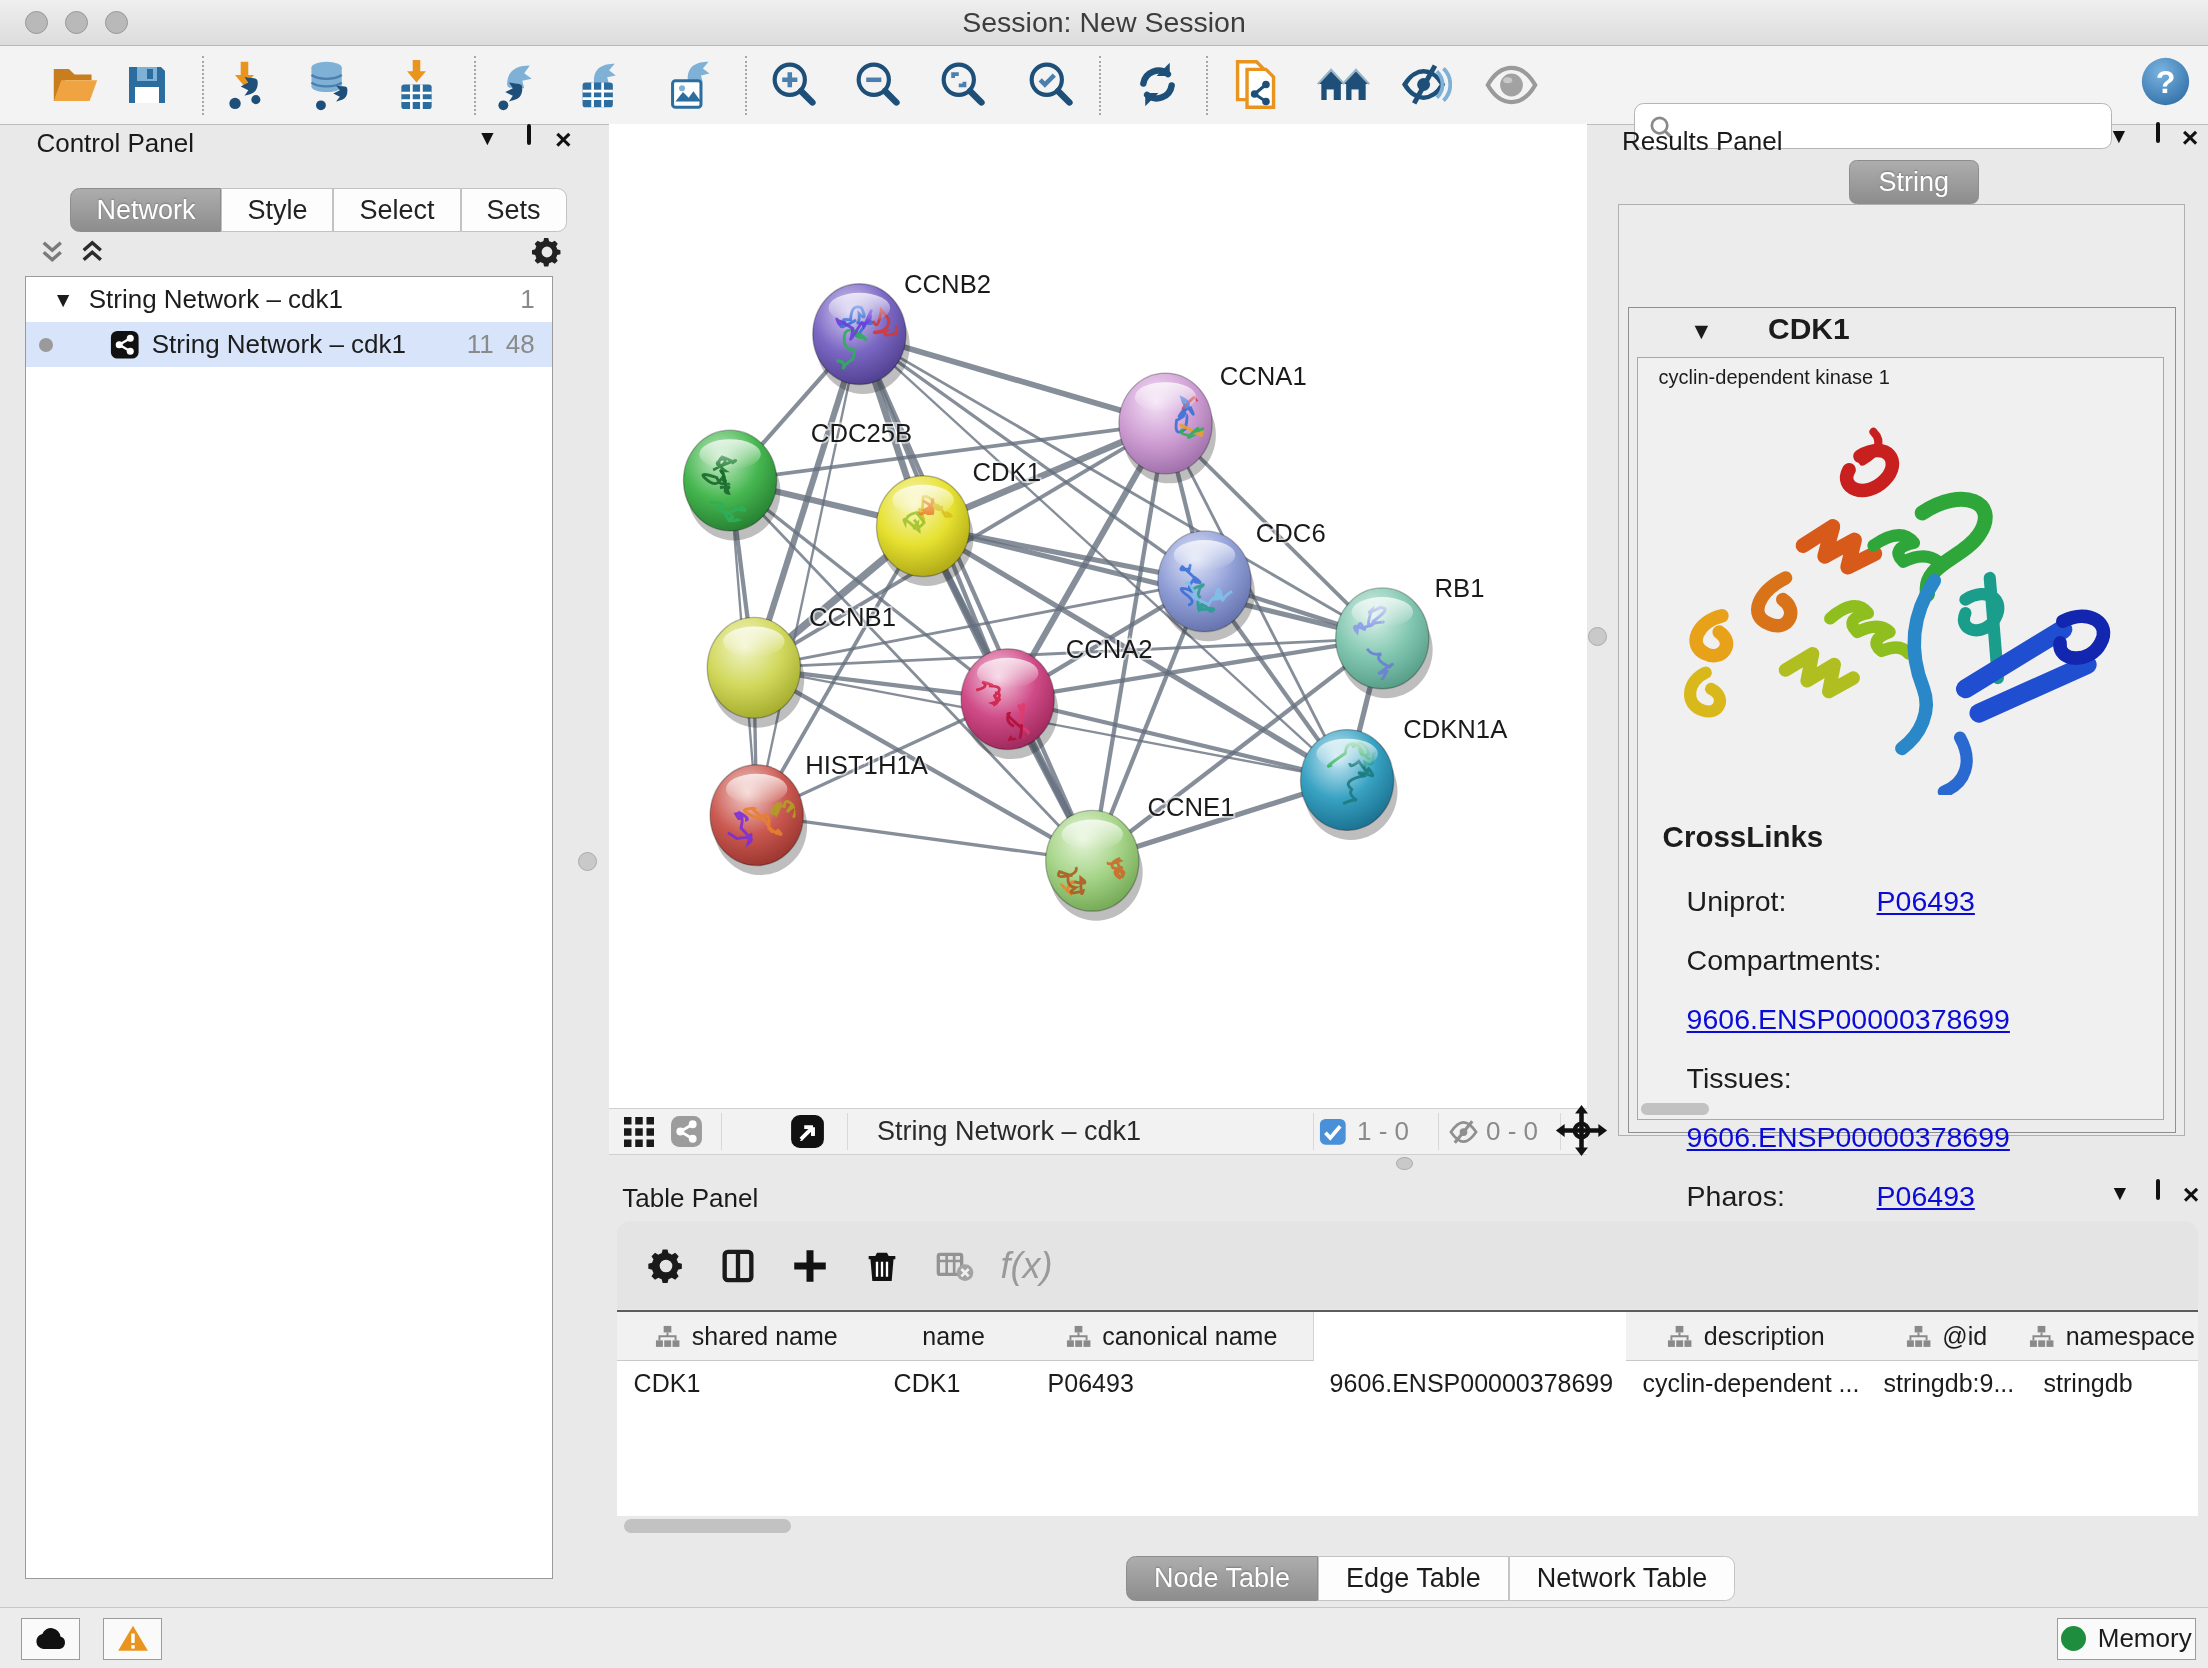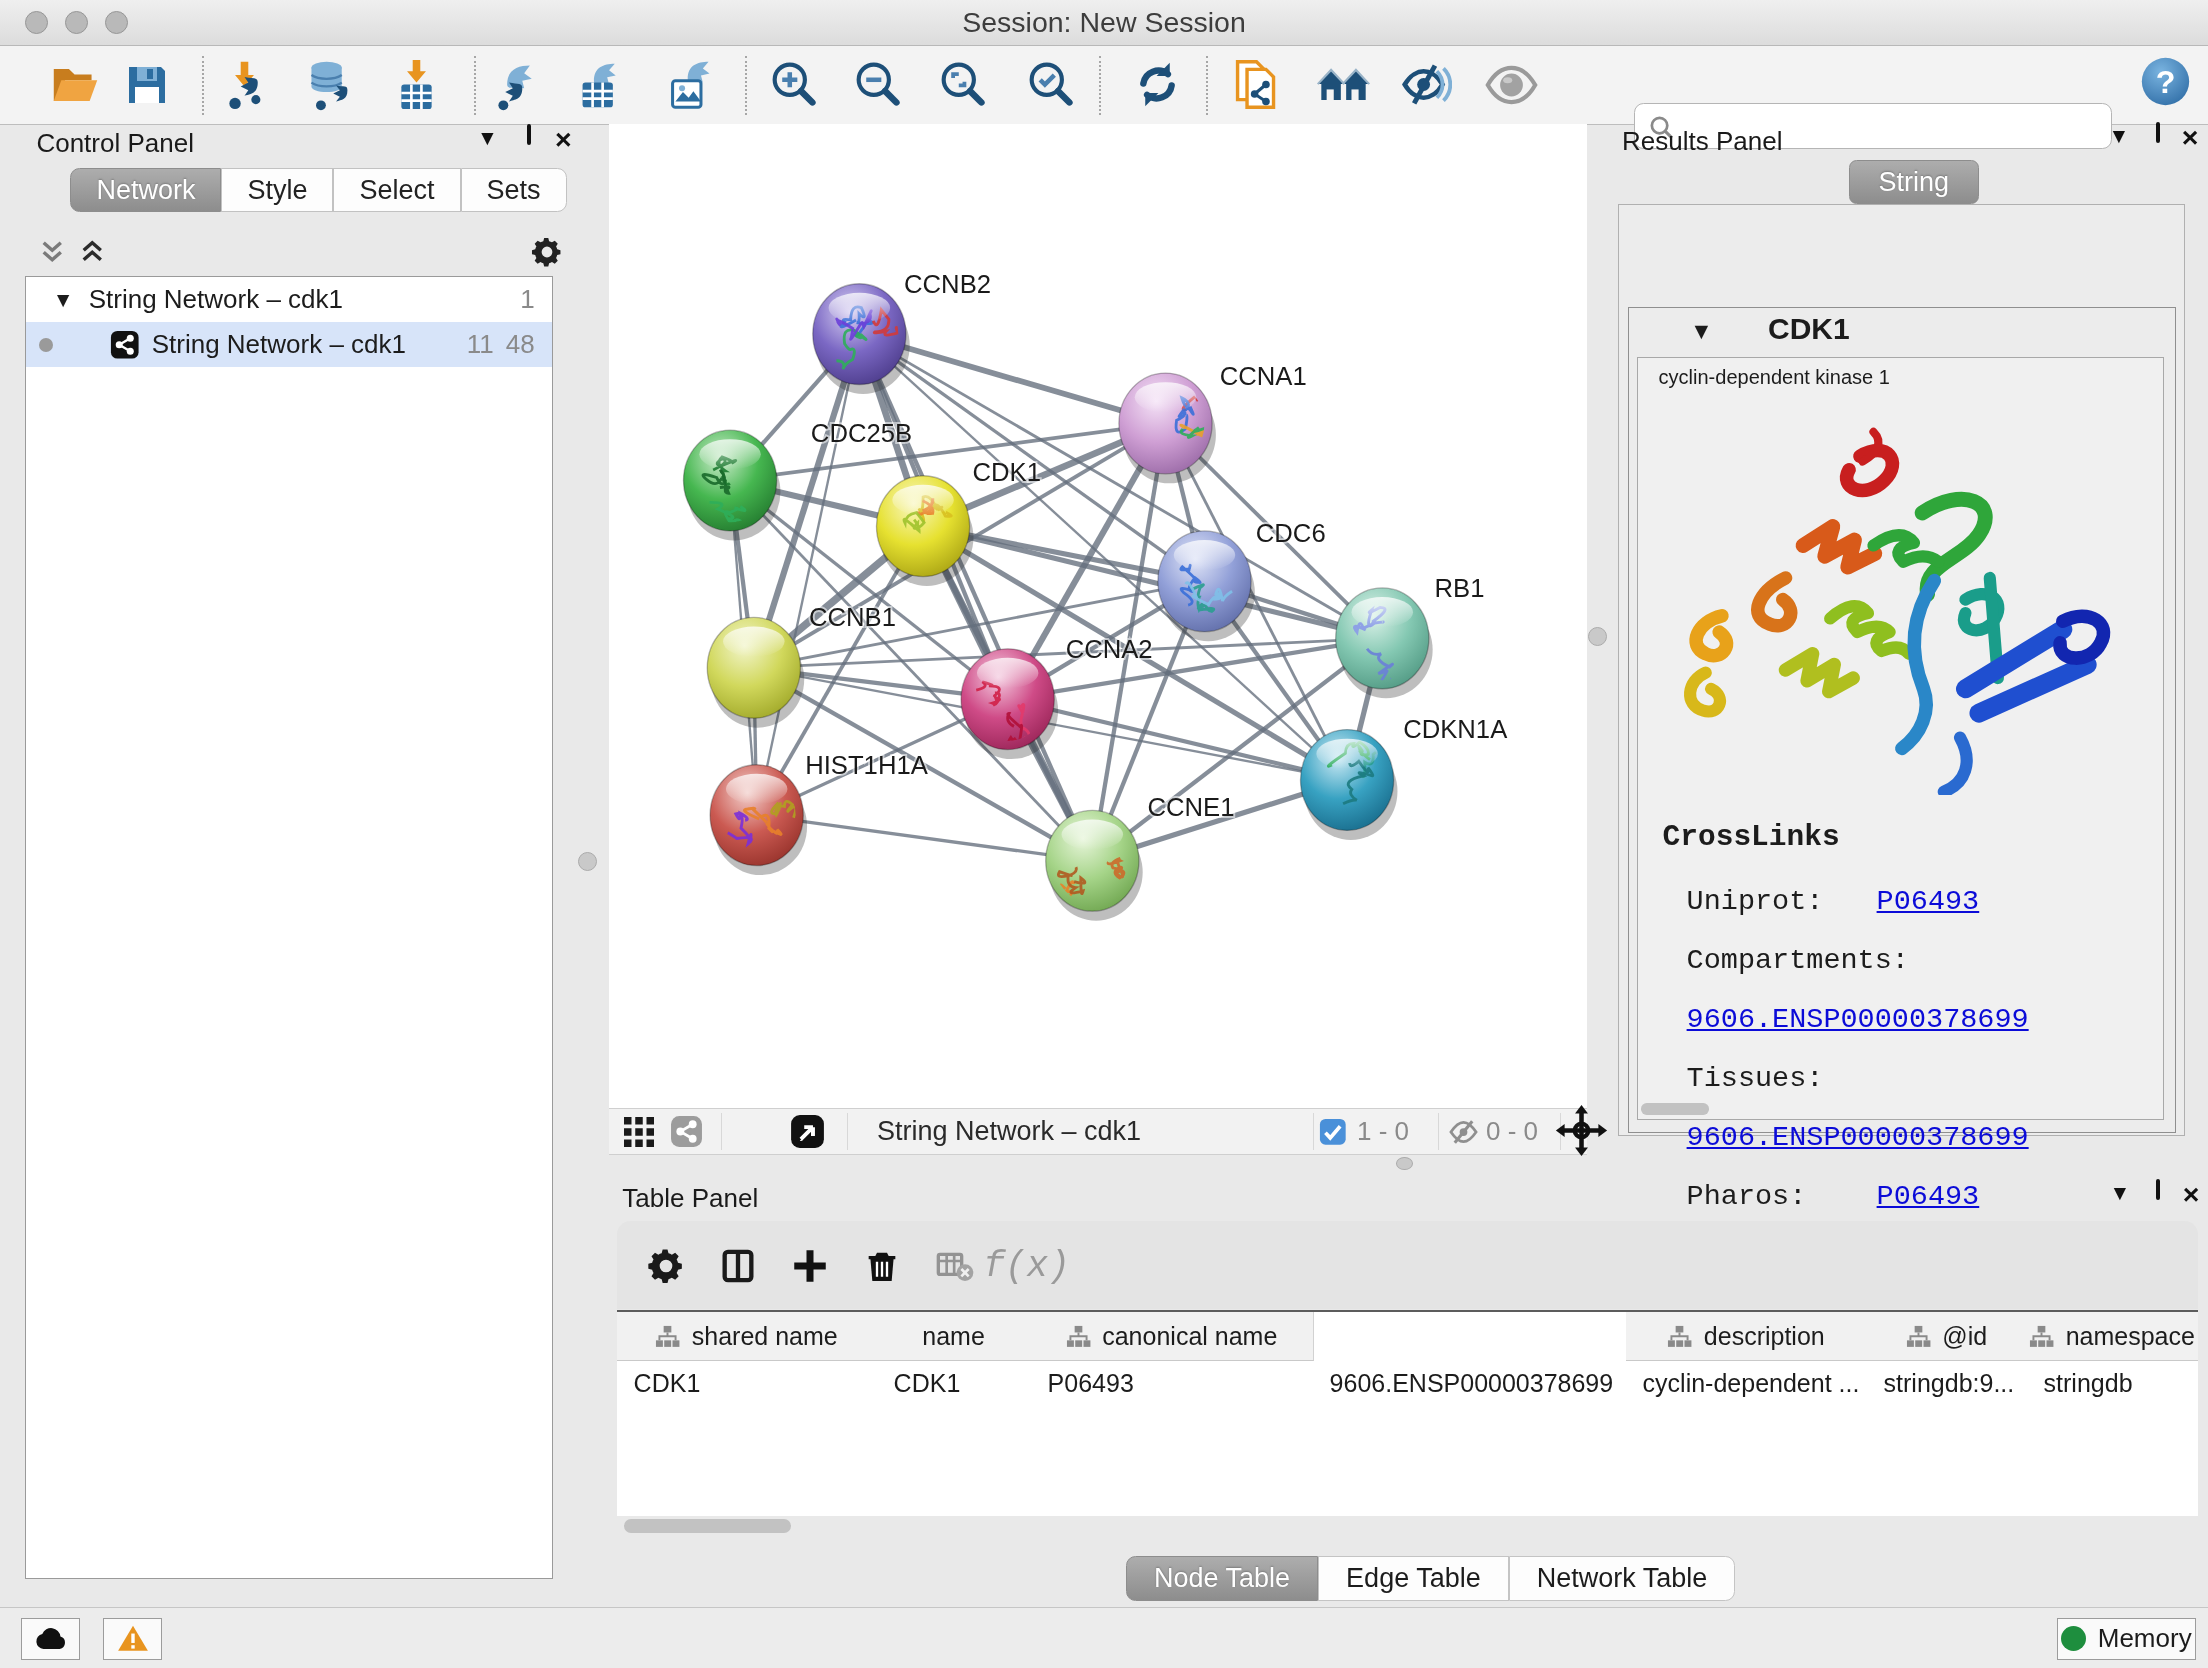--- a/index.html
+++ b/index.html
@@ -27,39 +27,39 @@
   .ptitle{font-size:26px;color:#1a1a1a;}
   .pbtn{position:absolute;top:0;width:32px;height:28.5px;text-align:center;cursor:pointer;color:#111;}
   .collapse-arrow{font-size:21px;} .float-box{width:19px;height:19px;border:2.9px solid #111;
     border-radius:2.9px;margin:2.9px auto 0;} .close-x{font-size:28.5px;font-weight:bold;line-height:27px;}
   .tab{display:inline-block;height:42px;line-height:42px;padding:0 25px;font-size:27px;
     background:#fdfdfd;border:1px solid #c2c2c2;color:#222;text-align:center;cursor:pointer;}
   .tab.active{background:linear-gradient(#adadad,#8d8d8d);color:#fff;border-color:#8d8d8d;
     text-shadow:0 -1px 1.9px rgba(0,0,0,.25);}
   
   #control-panel{left:11.4px;top:126px;width:557px;height:1459px;}
-  #cp-tabs .tab:first-child{border-radius:9.5px 0 0 9.5px;}
+  #cp-tabs .tab:first-child{border-radius:9.5px 0 0 9.5px;margin-top:20px;}
   #cp-tabs .tab:last-child{border-radius:0 9.5px 9.5px 0;}
   #net-list{position:absolute;left:13.3px;top:150px;width:526px;height:1301px;background:#fff;
     border:1.9px solid #9a9a9a;}
   .tree-row{position:relative;height:45px;line-height:45px;font-size:26px;}
   .tree-row .cnt{position:absolute;color:#8a8a8a;}
   .row-sel{background:#d7e4f9;}
   
   #network-view{left:609px;top:124px;width:978px;height:984px;background:#fff;}
   #net-footer{left:609px;top:1108px;width:978px;height:45px;background:#f2f2f2;
     border-top:1px solid #cfcfcf;border-bottom:1px solid #cfcfcf;}
   .nf-sep{position:absolute;top:3.8px;height:37px;border-left:1.9px solid #d8d8d8;width:0;}
   
   #results-panel{left:1607px;top:124px;width:592px;height:1046px;}
   .rbox{position:absolute;border:1.9px solid #b0b0b0;background:#ececec;}
   .btn{display:inline-block;height:44px;line-height:44px;padding:0 32px;background:#fdfdfd;
     border:1px solid #c6c6c6;border-radius:9.5px;font-size:27px;box-shadow:0 1px 1.9px rgba(0,0,0,.15);
     cursor:pointer;}
-  .serif{font-family:Liberation Mono, monospace;}
+  .serif{font-family:Liberation Sans, sans-serif;}
   a.xlink{color:#0b0bd8;text-decoration:underline;cursor:pointer;}
   
   #table-panel{left:609px;top:1179px;width:1590px;height:426px;}
   #tp-toolbar{position:absolute;left:7.6px;top:42px;width:1581px;height:88px;background:#e4e4e4;
     border-radius:13.3px 13.3px 0 0;}
   .tpi{position:absolute;top:23px;width:44px;height:44px;display:flex;align-items:center;
     justify-content:center;cursor:pointer;}
   #tp-table{position:absolute;left:7.6px;top:131px;width:1581px;height:204px;background:#fff;
     border-top:2.9px solid #5c5c5c;}
   .th{position:absolute;top:0;height:48px;background:#f1f1f1;border-right:1px solid #d2d2d2;

